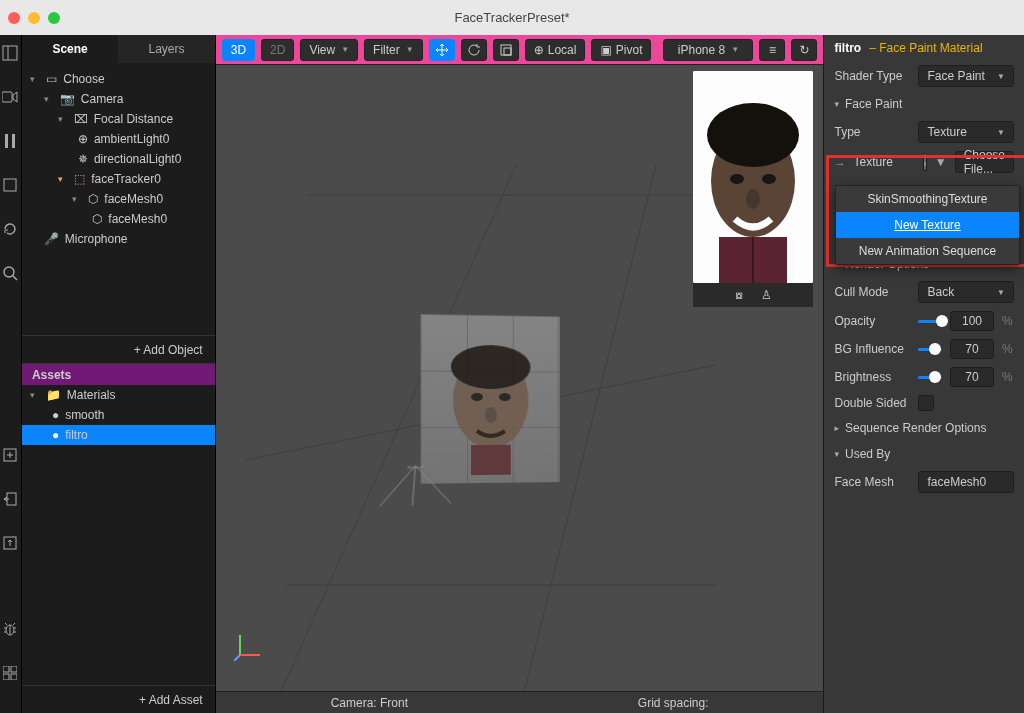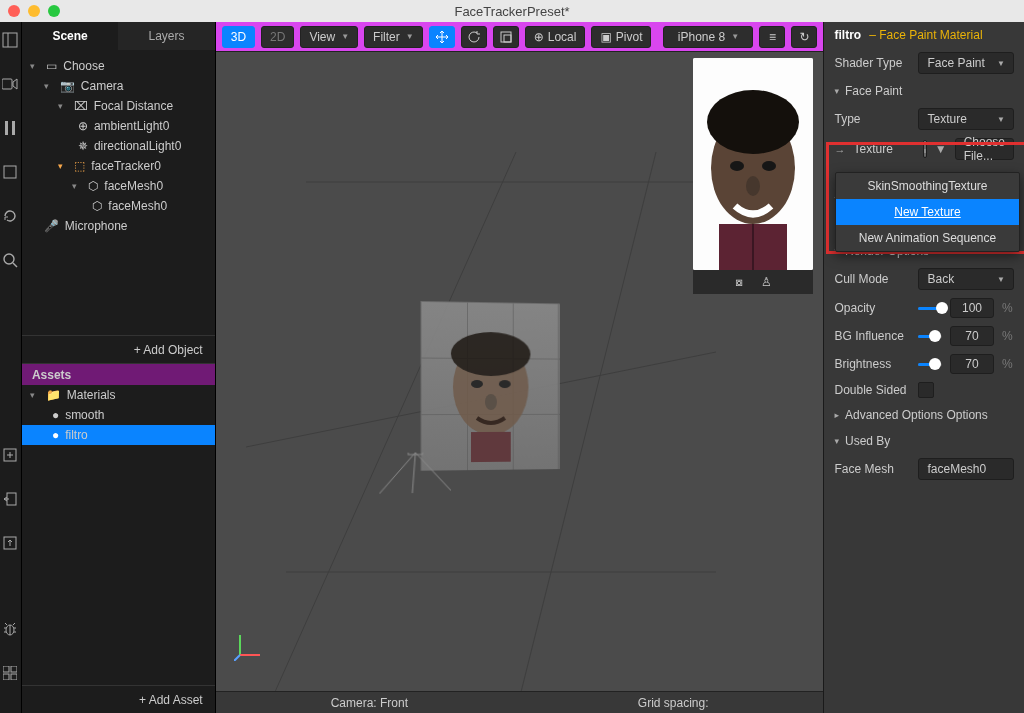--- a/index.html
+++ b/index.html
@@ -1,17 +1,17 @@
 <!DOCTYPE html>
 <html><head>
 <meta charset="utf-8">
 <style>
 * { margin: 0; padding: 0; box-sizing: border-box; font-family: -apple-system, "Helvetica Neue", Arial, sans-serif; font-size: 12px; color: #ccc; }
 body { width: 1024px; height: 713px; background: #383838; overflow: hidden; display: flex; flex-direction: column; }
-.titlebar { height: 22px; background: #e8e8e8; display: flex; align-items: center; padding-left: 8px; position: relative; }
+.titlebar { height: 35px; background: #e8e8e8; display: flex; align-items: center; padding-left: 8px; position: relative; }
 .traffic { display: flex; gap: 8px; }
 .tl-dot { width: 12px; height: 12px; border-radius: 50%; }
 .dot-r { background: #ff5f57; }
 .dot-y { background: #febc2e; }
 .dot-g { background: #28c840; }
 .title-text { position: absolute; left: 50%; transform: translateX(-50%); color: #444; font-size: 13px; }
 .main { flex: 1; display: flex; min-height: 0; }
 .iconbar { width: 26px; background: #1c1c1c; display: flex; flex-direction: column; align-items: center; padding-top: 8px; gap: 24px; border-right: 1px solid #000; }
 .icbtn { width: 20px; height: 20px; display:flex; align-items:center; justify-content:center; color:#aaa; }
 .iconbar .spacer { flex: 1; }
@@ -21,21 +21,21 @@
 .tab.active { background: #1c1c1c; color: #fff; font-weight: 600; }
 .tree { flex: 1; padding: 6px 0; overflow: hidden; }
 .node { display: flex; align-items: center; height: 20px; padding-left: var(--ind,10px); gap: 6px; color: #ccc; }
 .node .arr { width:10px; color:#888; font-size:9px; }
 .node.sel { color: #f7a84b; }
 .node.sel2 { background:#0a84ff; color:#fff; }
 .addbar { height: 28px; border-top: 1px solid #333; display: flex; align-items: center; justify-content: flex-end; padding-right: 12px; color: #ccc; }
 .assets-head { height: 22px; background:#701a75; padding: 4px 10px; font-weight:600; border-top:1px solid #333; }
 .asset-tree { height: 300px; }
 .viewport { flex: 1; background: #4b4b4b; position: relative; display:flex; flex-direction:column; }
-.toolbar { height: 30px; background: #d946ef; display: flex; align-items: center; padding: 0 6px; gap: 6px; border-bottom:1px solid #222; }
+.toolbar { height: 30px; background: #ec4899; display: flex; align-items: center; padding: 0 6px; gap: 6px; border-bottom:1px solid #222; }
 .tbtn { height: 22px; padding: 0 8px; background: #2d2d2d; border: 1px solid #222; border-radius: 3px; display:flex; align-items:center; justify-content:center; color:#ccc; gap:4px; }
 .tbtn.blue { background:#0a84ff; color:#fff; border-color:#0a84ff; }
 .tbtn.icon { width:26px; padding:0; }
 .tbtn .chev { font-size:8px; color:#999; margin-left:2px; }
 .toolbar .gap { flex:1; }
 .canvas { flex:1; position:relative; overflow:hidden; }
 .preview { position:absolute; top:6px; right:10px; width:120px; }
 .prev-img { width:120px; height:212px; background:#fafafa; border-radius:2px; overflow:hidden; display:flex; align-items:center; justify-content:center; }
 .prev-toolbar { height:24px; background:#2a2a2a; display:flex; justify-content:center; gap:18px; align-items:center; color:#ccc; }
 .footerbar { height:22px; background:#383838; display:flex; align-items:center; justify-content:space-around; color:#bbb; border-top:1px solid #222; }
@@ -372,21 +372,21 @@
         </div>
       <div class="valbox">70</div>
         <span class="pct">%</span>
     </div>
     <div class="row">
       <div class="label">Double Sided</div>
       <div class="checkbox"></div>
     </div>
     <div class="sect">
         <span class="tri">▸</span>
-        <span>Advanced Options Options</span>
+        <span>Sequence Render Options</span>
       </div>
     <div class="sect">
         <span class="tri">▾</span>
         <span>Used By</span>
       </div>
     <div class="row">
       <div class="label">Face Mesh</div>
       <div class="ctrl select">
           <span>faceMesh0</span>
         </div>

